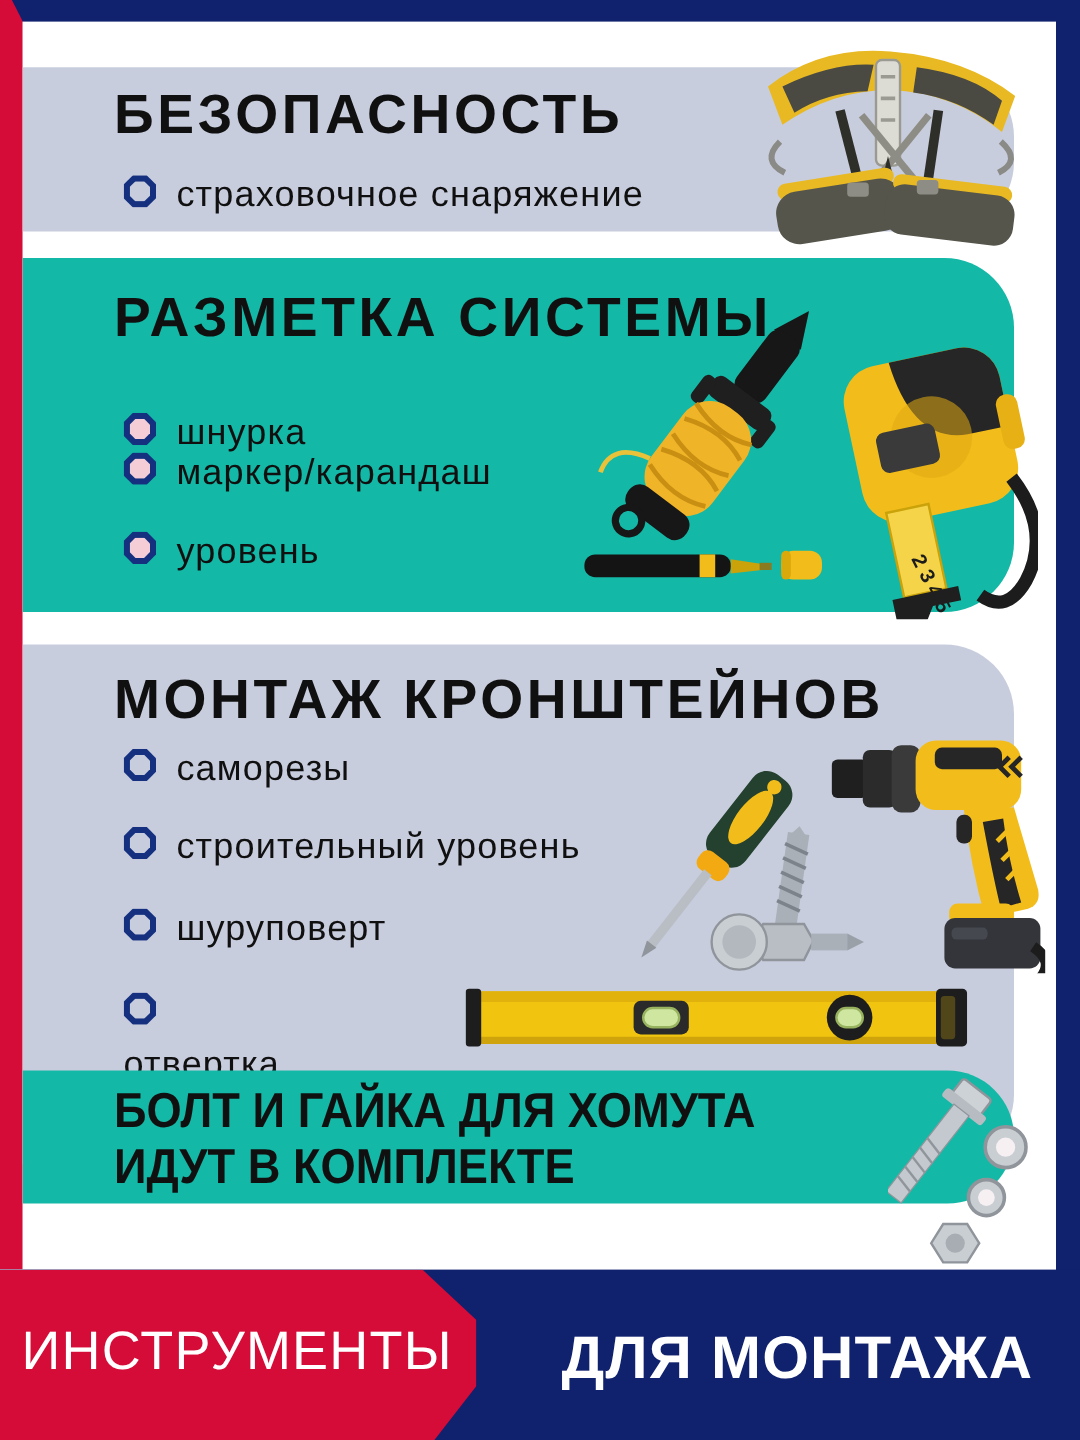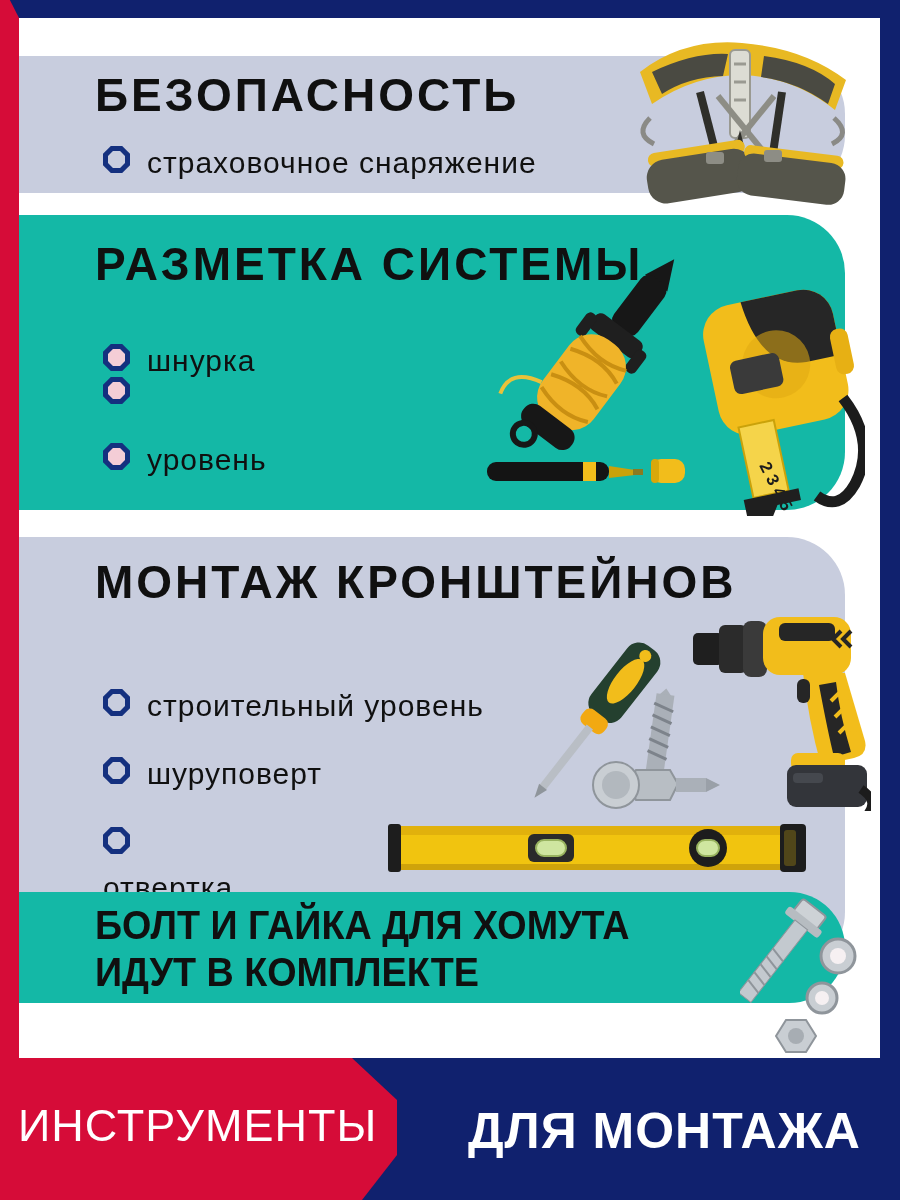--- a/index.html
+++ b/index.html
@@ -60,29 +60,34 @@
   </div>
 
   <div class="section sec-pink s2">
     <div class="sec-title">РАЗМЕТКА СИСТЕМЫ</div>
     <div class="item" style="top:89px;margin-top:40px;">
       <span class="oct"></span>
       <span class="item-label">шнурка</span>
     </div>
     <div class="item" style="top:162px;">
       <span class="oct"></span>
+      <span class="item-label">маркер/карандаш</span>
     </div>
     <div class="item" style="top:228px;">
       <span class="oct"></span>
       <span class="item-label">уровень</span>
     </div>
   </div>
 
   <div class="section sec-lavender s3">
     <div class="sec-title">МОНТАЖ КРОНШТЕЙНОВ</div>
+    <div class="item" style="top:87px;">
+      <span class="oct"></span>
+      <span class="item-label">саморезы</span>
+    </div>
     <div class="item" style="top:152px;">
       <span class="oct"></span>
       <span class="item-label">строительный уровень</span>
     </div>
     <div class="item" style="top:220px;">
       <span class="oct"></span>
       <span class="item-label">шуруповерт</span>
     </div>
     <div class="item" style="top:290px;flex-direction:column;">
       <span class="oct"></span>

